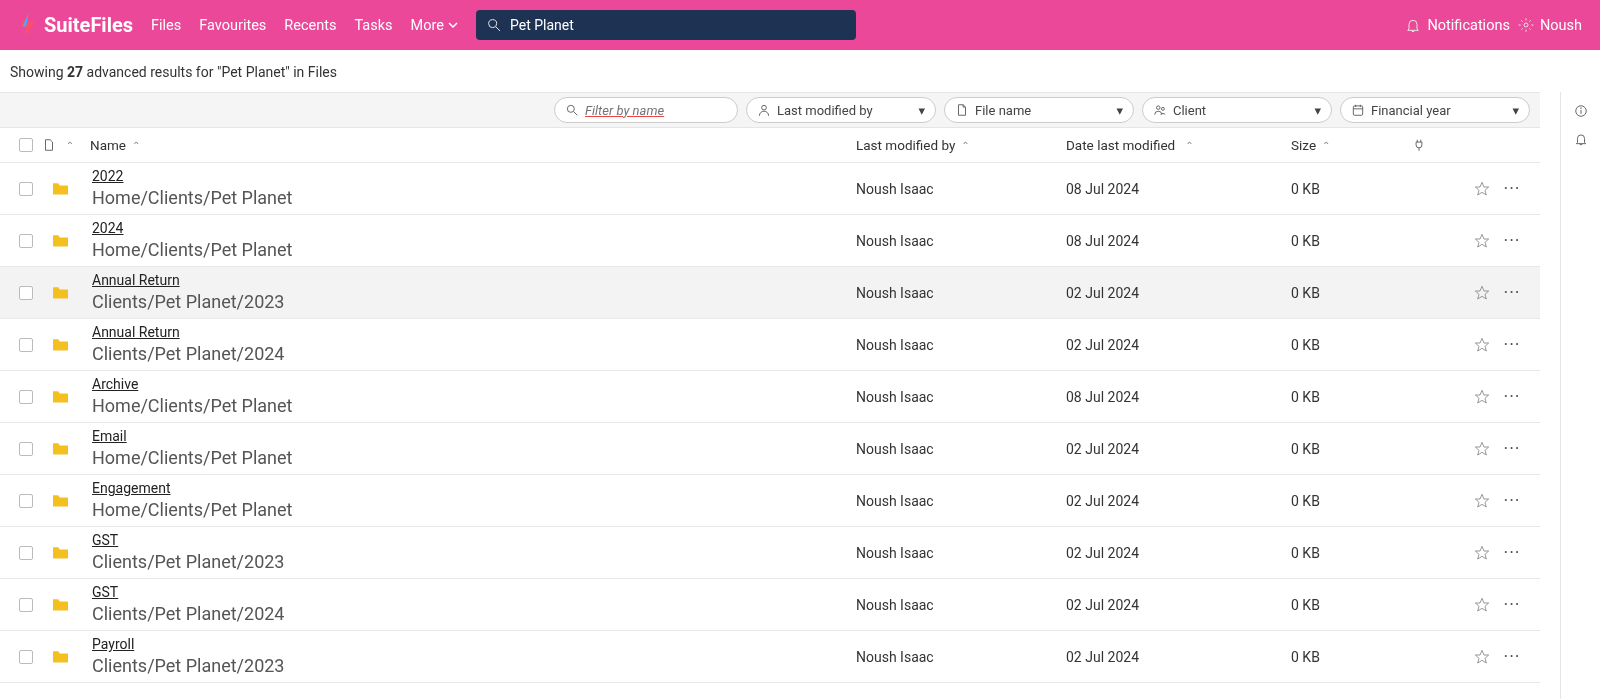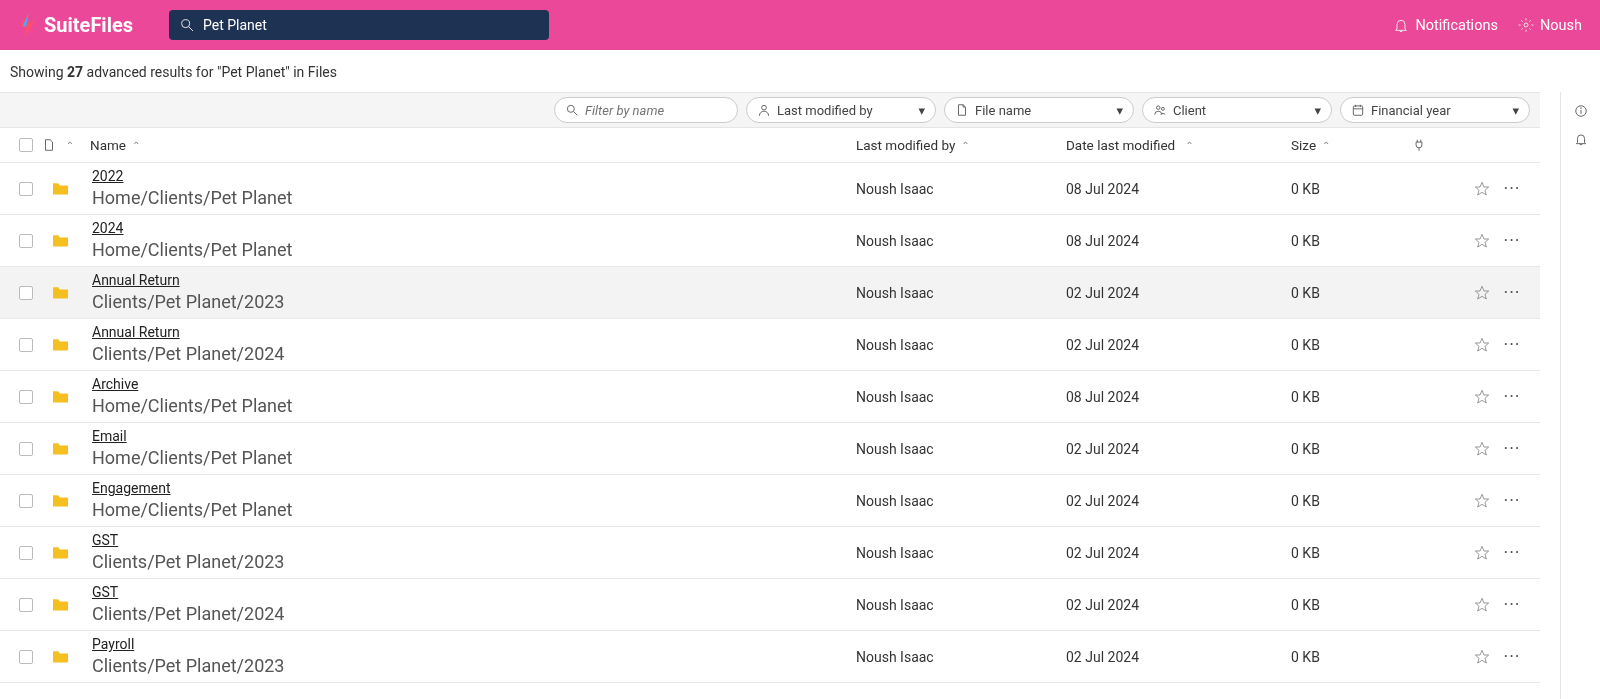--- a/index.html
+++ b/index.html
@@ -6,27 +6,27 @@
     body { width:1600px; height:699px; background:#fff; overflow:hidden; position:relative; }
     .topbar { height:50px; background:#ec4899; color:#fff; display:flex; align-items:center; padding:0 18px; }
     .logo-wrap { display:flex; align-items:center; gap:8px; font-size:20px; font-weight:700; margin-right:18px; }
     .logo-bolt { width:18px; height:26px; }
     .nav { display:flex; gap:18px; font-size:14.5px; align-items:center; }
     .nav-item { cursor:pointer; display:flex; align-items:center; gap:4px; }
     .search-wrap { flex:0 0 380px; margin-left:18px; }
     .search-box { width:100%; height:30px; background:#1e3254; border-radius:4px; display:flex; align-items:center; padding:0 10px; gap:8px; }
     .search-box input { flex:1; background:transparent; border:none; color:#fff; font-size:14px; outline:none; }
     .search-box input::placeholder { color:#9ab; }
-    .top-right { margin-left:auto; display:flex; align-items:flex-start; gap:20px; font-size:14.5px; }
+    .top-right { margin-left:auto; display:flex; align-items:flex-start; gap:8px; font-size:14.5px; }
     .tr-item { display:flex; align-items:center; gap:6px; cursor:pointer; }
     .results-bar { padding:14px 10px 12px; background:#fff; font-size:14px; color:#333; }
     .filters-bar { height:36px; background:#f5f5f5; border-top:1px solid #e5e5e5; border-bottom:1px solid #e5e5e5; display:flex; align-items:center; padding:0 10px; gap:8px; }
     .filters-spacer { flex:1; }
     .filter-pill { height:26px; border:1px solid #ccc; border-radius:14px; background:#fff; display:flex; align-items:center; padding:0 10px; gap:6px; font-size:13px; color:#444; cursor:pointer; }
-    .filter-pill input { border:none; outline:none; font-size:13px; width:130px; font-style:italic; color:#0c4a6e; }
+    .filter-pill input { border:none; outline:none; font-size:13px; width:130px; font-style:italic; color:#ef4444;text-decoration:underline; }
     .filter-pill .caret { margin-left:auto; }
     .pill-wide { width:190px; }
     .pill-filter { width:184px; }
     .table-header { height:35px; background:#fff; border-bottom:1px solid #e8e8e8; display:flex; align-items:center; padding:0 14px; font-size:13.5px; color:#333; }
     .col-check { width:24px; display:flex; justify-content:center; }
     .col-file-icon { width:22px; display:flex; justify-content:center; }
     .col-sort-icon { width:20px; display:flex; justify-content:center; }
     .col-name { flex:1; display:flex; align-items:center; gap:6px; padding-left:10px; }
     .col-user { width:210px; display:flex; align-items:center; gap:6px; }
     .col-date { width:225px; display:flex; align-items:center; gap:10px; }
@@ -56,20 +56,40 @@
 <body>
 
 <div class="topbar">
   <div class="logo-wrap">
     <svg class="logo-bolt" viewBox="0 0 24 32">
         <polygon fill="#ff4d6a" points="14,0 2,18 11,18 9,32 22,12 13,12"></polygon>
         <polygon fill="#4aa8ff" points="14,0 6,18 11,18"></polygon>
       </svg>
     <span>SuiteFiles</span>
   </div>
+  <div class="nav">
+    <div class="nav-item">
+        <span>Files</span>
+      </div>
+    <div class="nav-item">
+        <span>Favourites</span>
+      </div>
+    <div class="nav-item">
+        <span>Recents</span>
+      </div>
+    <div class="nav-item">
+        <span>Tasks</span>
+      </div>
+    <div class="nav-item">
+      <span>More</span>
+      <svg width="10" height="10" viewBox="0 0 10 10">
+          <path d="M1 3 L5 7 L9 3" stroke="#fff" fill="none" stroke-width="1.5"></path>
+        </svg>
+    </div>
+  </div>
   <div class="search-wrap">
     <div class="search-box">
       <svg class="mini-white" viewBox="0 0 24 24">
           <circle cx="10" cy="10" r="6"></circle>
           <line x1="15" y1="15" x2="21" y2="21"></line>
         </svg>
       <input type="text" value="Pet Planet" style="">
     </div>
   </div>
   <div class="top-right">

